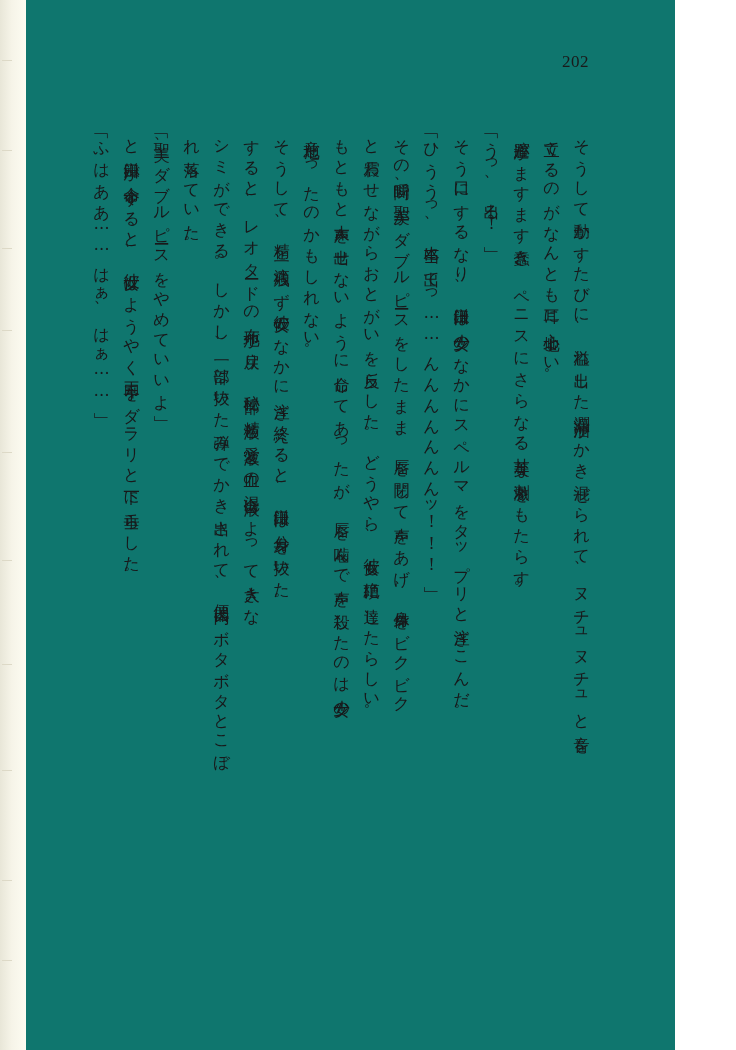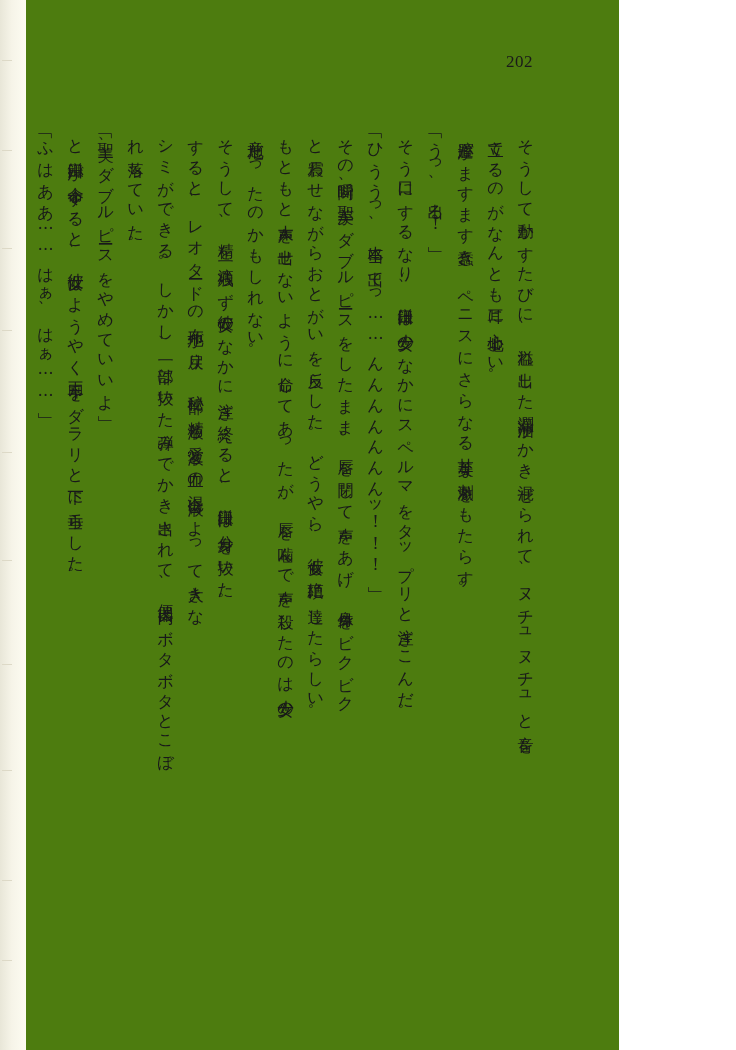--- a/index.html
+++ b/index.html
@@ -8,23 +8,23 @@
     background: #ffffff;
   }
   body {
     width: 736px;
     height: 1050px;
     overflow: hidden;
     font-family: "Liberation Serif", "DejaVu Serif", serif;
   }
   .page {
     position: relative;
-    width: 619px;
+    width: 675px;
     height: 1050px;
-    background: #4d7c0f;
+    background: #0f766e;
     box-sizing: border-box;
     overflow: hidden;
   }
   
   .gutter-shade {
     position: absolute;
     left: 0; top: 0;
     width: 26px; height: 1050px;
     background: linear-gradient(to right, #e8e6d8 0%, #f6f4e8 45%, #fdfcf2 100%);
     pointer-events: none;

